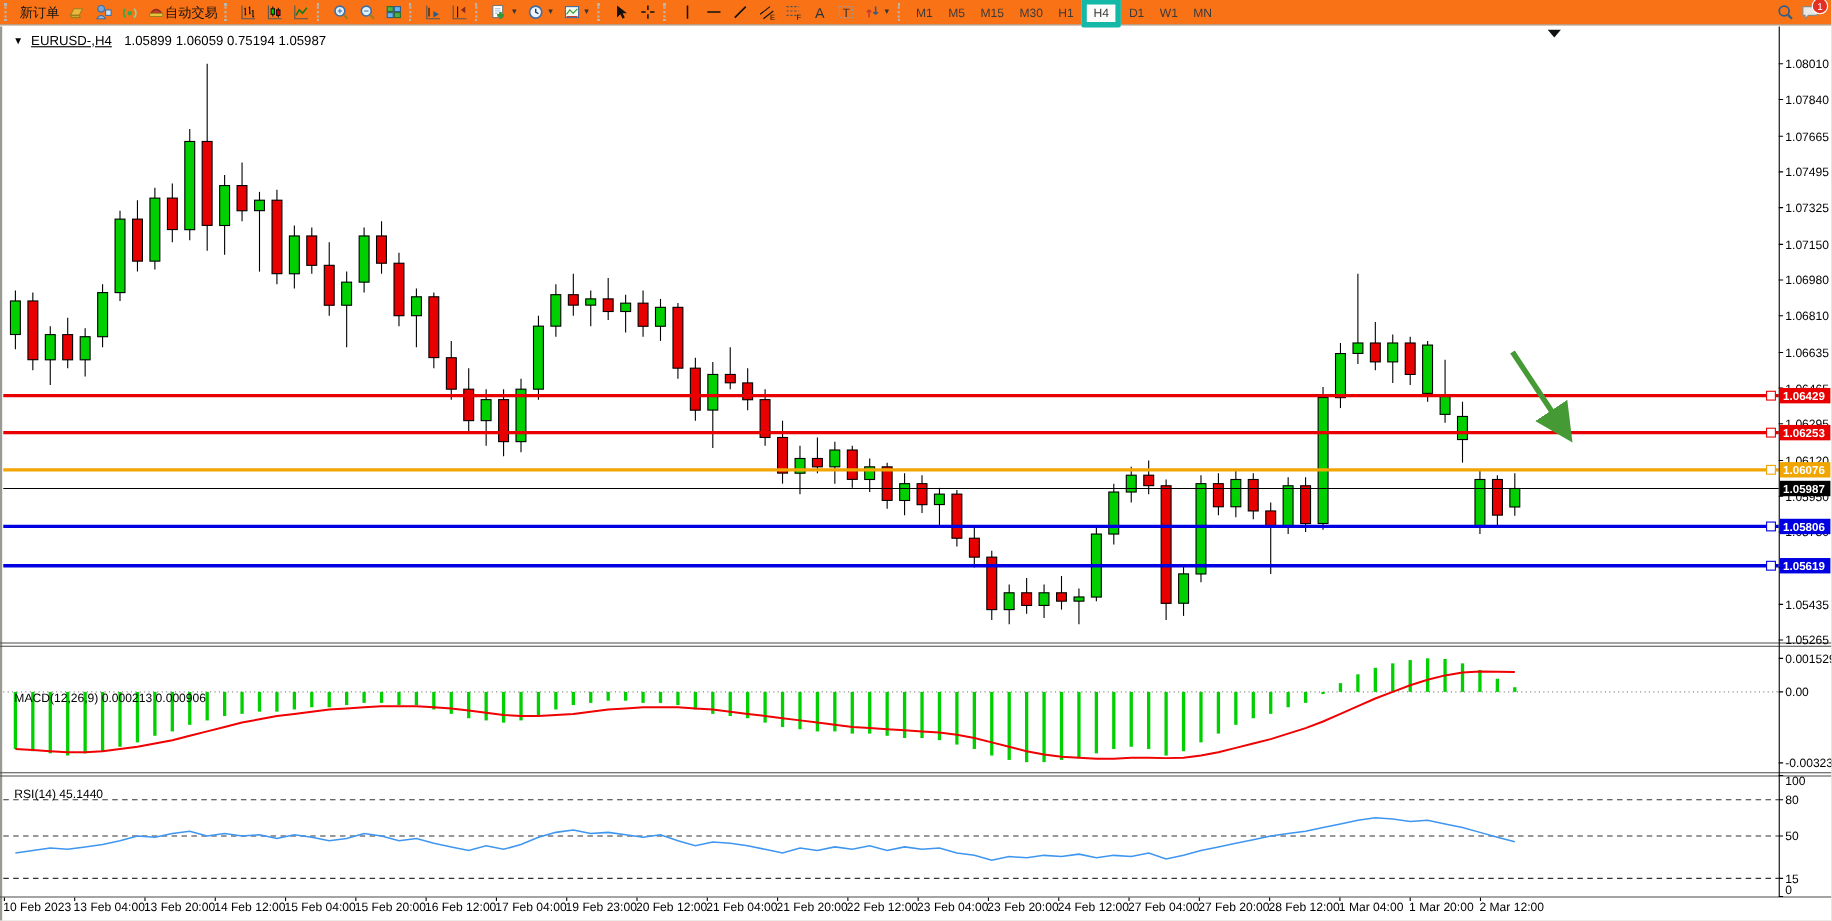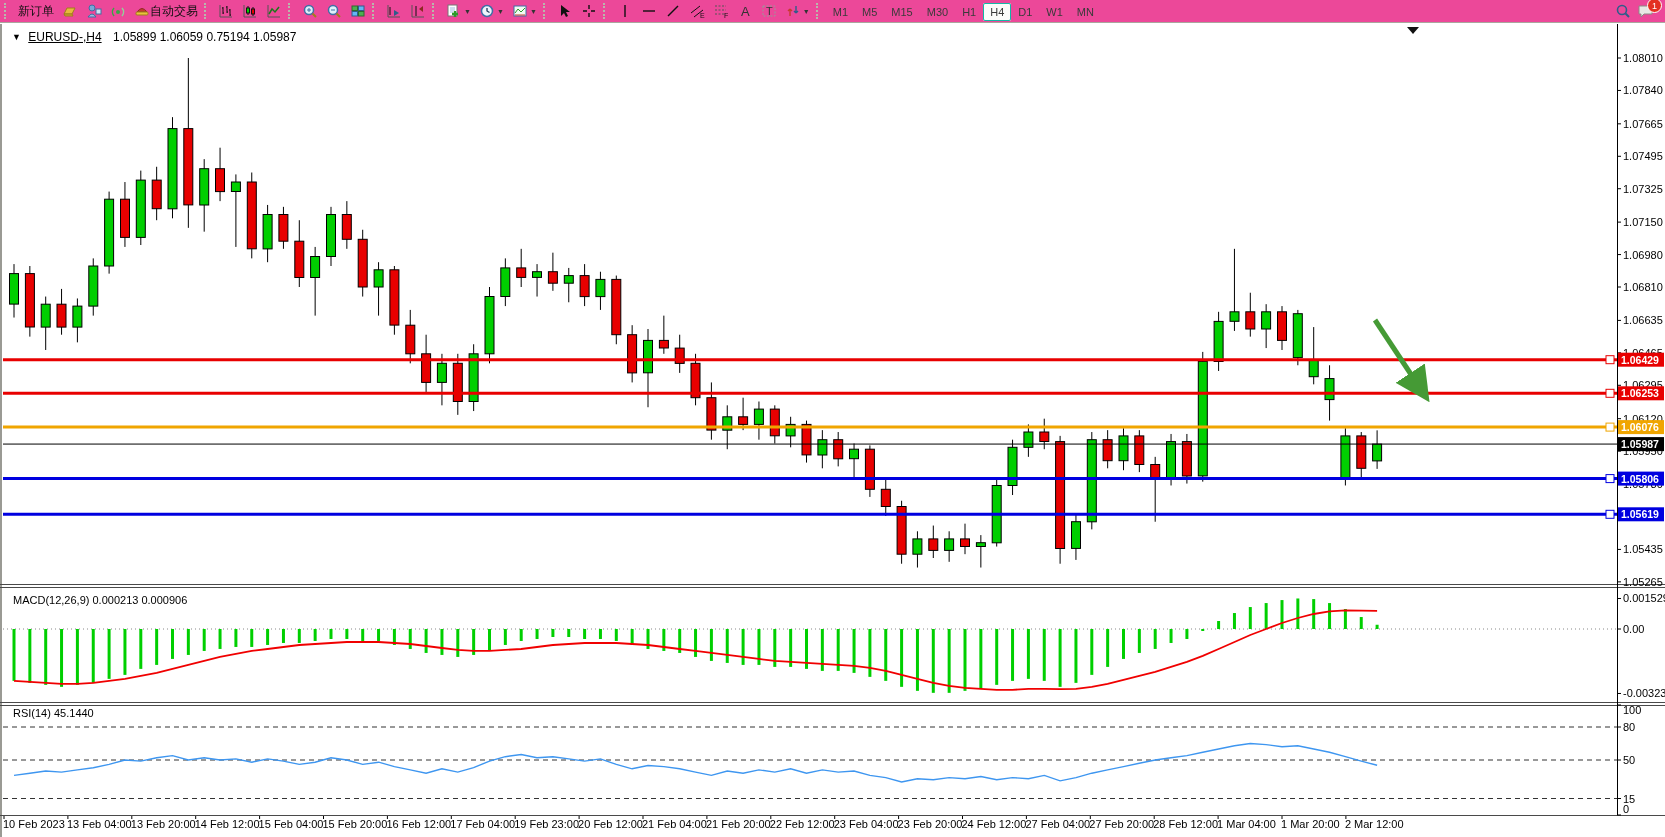--- a/index.html
+++ b/index.html
@@ -1,37 +1,37 @@
 <!DOCTYPE html>
 <html><head>
 <meta charset="utf-8">
 <style>
   html,body{margin:0;padding:0;background:#d4d0c8;}
   #app{position:relative;width:1665px;height:837px;background:#ffffff;overflow:hidden;
        font-family:"Liberation Sans",sans-serif;}
   
-  #toolbar{position:absolute;top:0;left:0;width:1665px;height:23px;background:#ec4899;
+  #toolbar{position:absolute;top:0;left:0;width:1665px;height:23px;background:#f97316;
            border-bottom:1px solid #a9a79e;display:flex;align-items:center;padding:0 2px;
            box-sizing:border-box;z-index:5;}
   .tbtn{height:20px;min-width:22px;display:inline-flex;align-items:center;justify-content:center;
         padding:0 3px;border:1px solid transparent;border-radius:2px;font-size:12px;color:#111;
         background:transparent;cursor:default;white-space:nowrap;}
   .grip{width:4px;height:16px;border-left:2px dotted #b9b7ac;margin:0 4px 0 2px;}
   .caret{font-size:7px;color:#333;margin-left:2px;}
   .tf{font-size:11px;color:#3a3a3a;padding:2px 6px;border:1px solid transparent;}
-  .tf.sel{background:#fcfcfa;border:1px solid #14b8a6;border-radius:2px;}
+  .tf.sel{background:#fcfcfa;border:5px solid #14b8a6;border-radius:2px;}
   .right-tools{margin-left:auto;display:flex;align-items:center;gap:6px;padding-right:8px;}
   .badge{position:absolute;top:-5px;right:-7px;background:#e33022;color:#fff;border-radius:50%;
          width:13px;height:13px;font-size:9px;display:flex;align-items:center;justify-content:center;
          border:1px solid #fff;}
   .bubble-wrap{position:relative;}
   .i{display:block;}
   
   #plot{position:absolute;left:0;top:0;z-index:1;}
-  .pane-label{position:absolute;left:13px;font-size:11px;color:#000;z-index:3;white-space:nowrap;}
+  .pane-label{position:absolute;left:13px;font-size:11px;color:#000;z-index:3;white-space:nowrap;margin-top:35px;}
   #chart-header{position:absolute;left:12px;top:30px;font-size:12px;color:#000;z-index:3;white-space:nowrap;}
   #chart-header .tri{font-size:9px;vertical-align:1px;margin-right:4px;}
   #chart-header .sym{margin-right:8px;text-decoration:underline;}
 </style>
 </head>
 <body>
 
 <div id="app">
 
   <div id="toolbar">
@@ -675,16 +675,16 @@
 
   <div id="chart-header">
     <span class="tri">▼</span>
     <span class="sym">EURUSD-,H4</span>
     <span>1.05899 1.06059 0.75194 1.05987</span>
   </div>
 
   <div class="pane-label" style="top:594px">
     <span>MACD(12,26,9)</span>&nbsp;<span>0.000213 0.000906</span>
   </div>
-  <div class="pane-label" style="top:707px">
+  <div class="pane-label" style="top:681px">
     <span>RSI(14)</span>&nbsp;<span>45.1440</span>
   </div>
 </div>
 
 </body></html>

